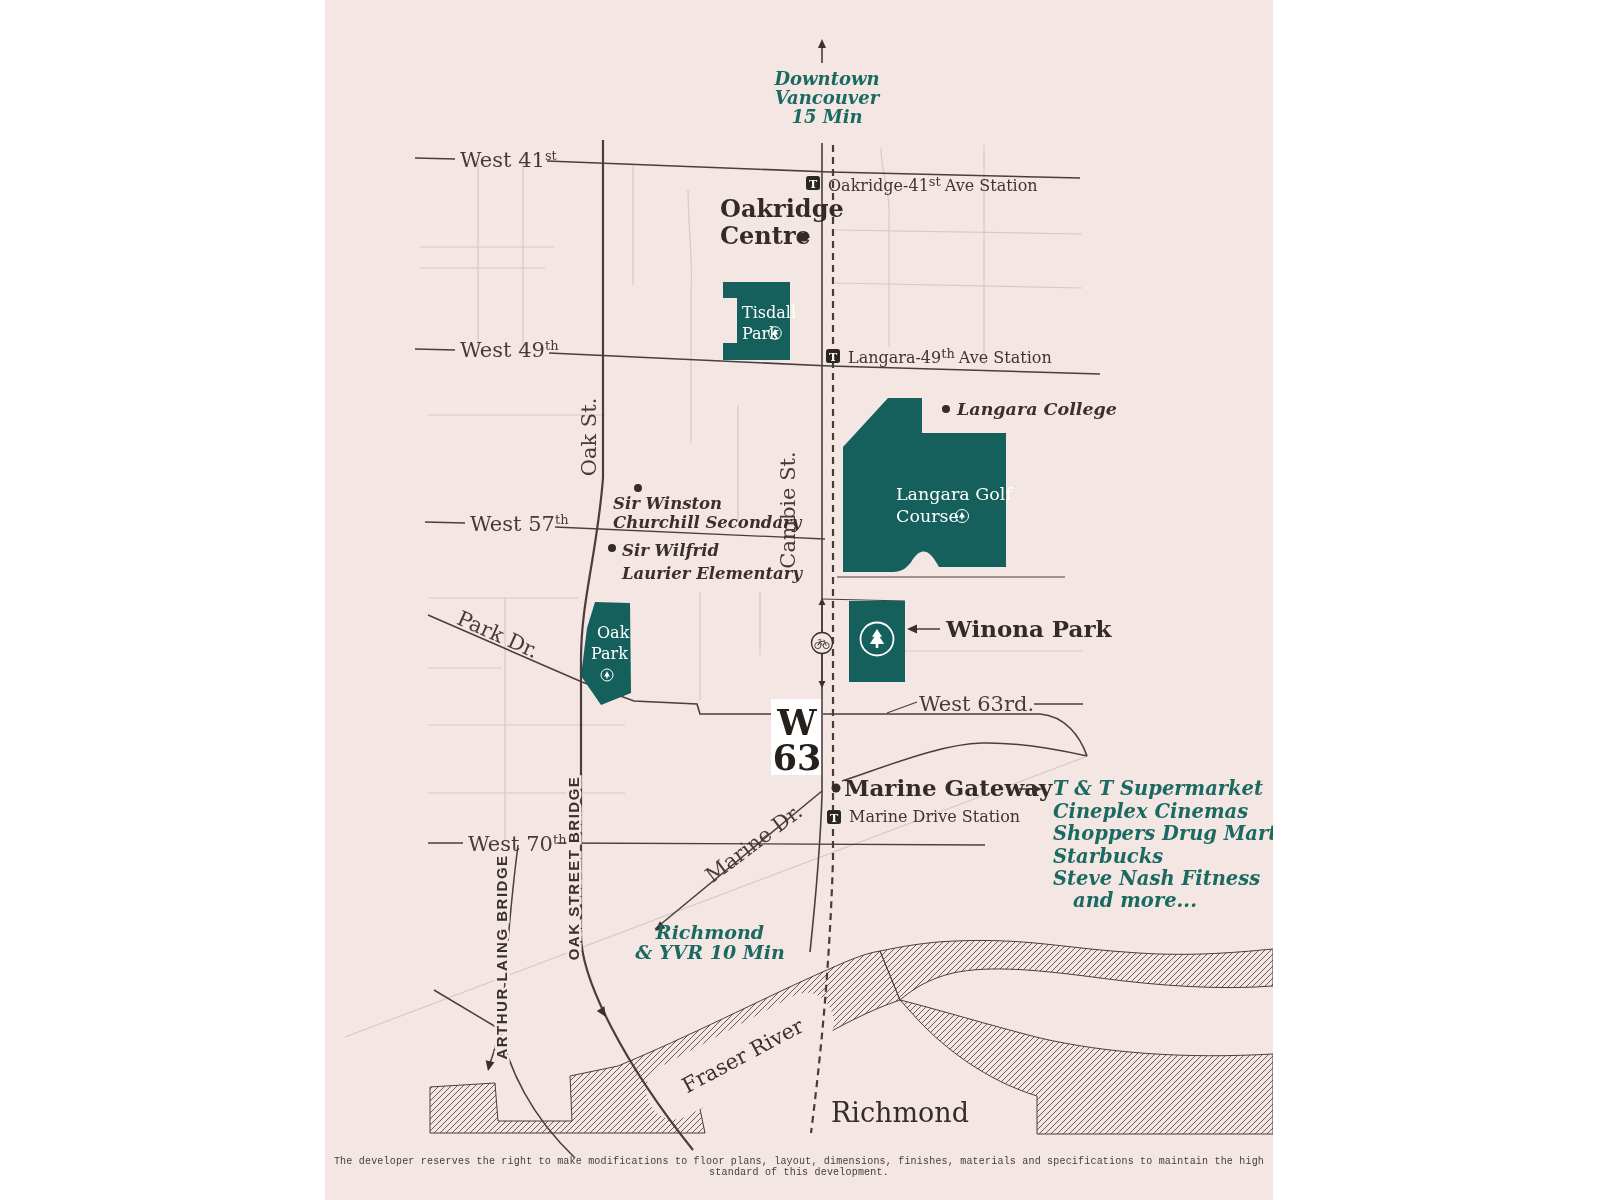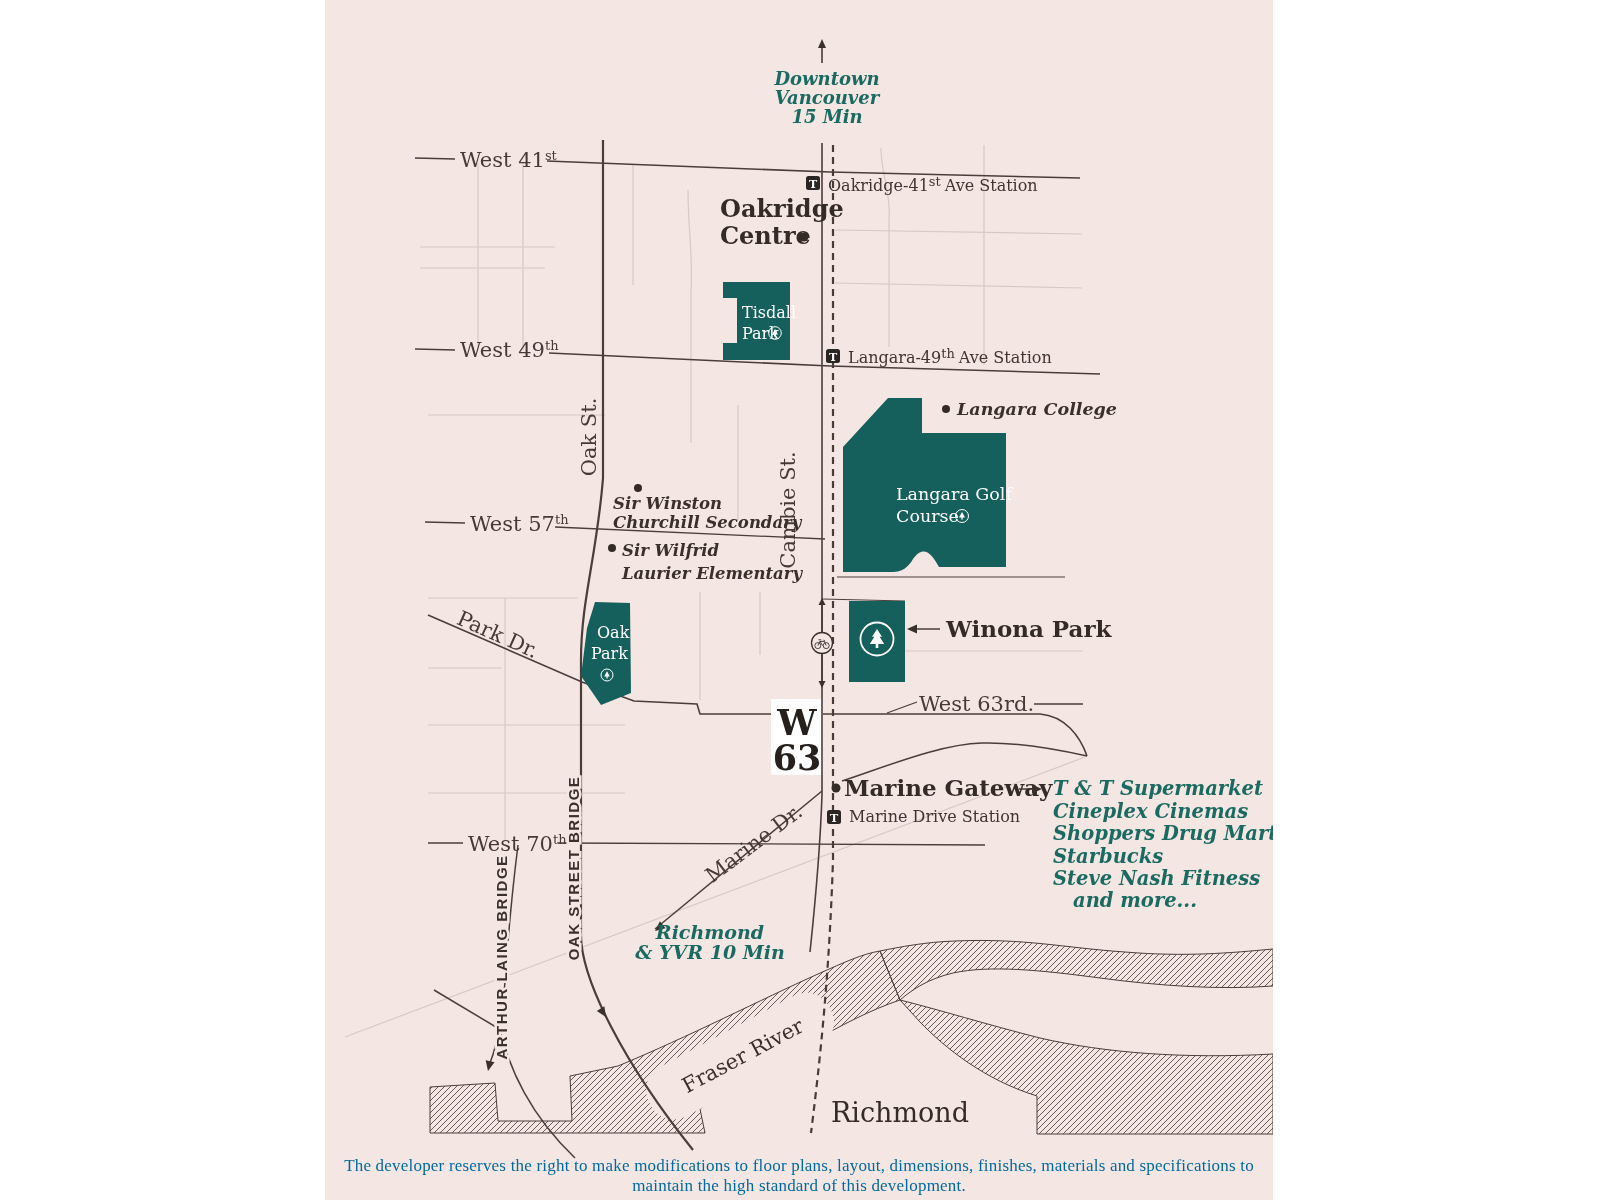--- a/index.html
+++ b/index.html
@@ -8,21 +8,21 @@
   text{font-family:"DejaVu Serif",serif;}
   .street{font-size:21px;fill:#473a36;}
   .sup{font-size:13px;}
   .station{font-size:16px;fill:#413530;}
   .big-bold{font-weight:bold;fill:#342b27;}
   .teal-ital{font-style:italic;font-weight:bold;fill:#1b6a62;}
   .dark-ital{font-style:italic;font-weight:bold;fill:#3a2f2b;}
   .parklabel{fill:#ffffff;}
   .bridge{font-family:"Liberation Sans",sans-serif;font-weight:bold;font-size:15px;letter-spacing:1.5px;fill:#3a302c;paint-order:stroke;stroke:#f4e7e3;stroke-width:5px;}
   .disclaimer{position:absolute;left:0;right:0;top:1156px;text-align:center;
-     font-family:Liberation Serif, serif;font-size:17px;color:#0369a1;letter-spacing:.2px;}
+     font-family:Liberation Mono, monospace;font-size:10px;color:#404040;letter-spacing:.2px;}
 </style>
 </head>
 <body>
 
 <div class="panel">
 <svg width="948" height="1200" viewBox="0 0 948 1200">
   <defs>
     <pattern id="hatch" width="6" height="6" patternUnits="userSpaceOnUse">
       <path d="M-1.5,1.5 L1.5,-1.5 M-1.5,7.5 L7.5,-1.5 M4.5,7.5 L7.5,4.5" stroke="#5a4c47" stroke-width="0.9" fill="none"></path>
     </pattern>

